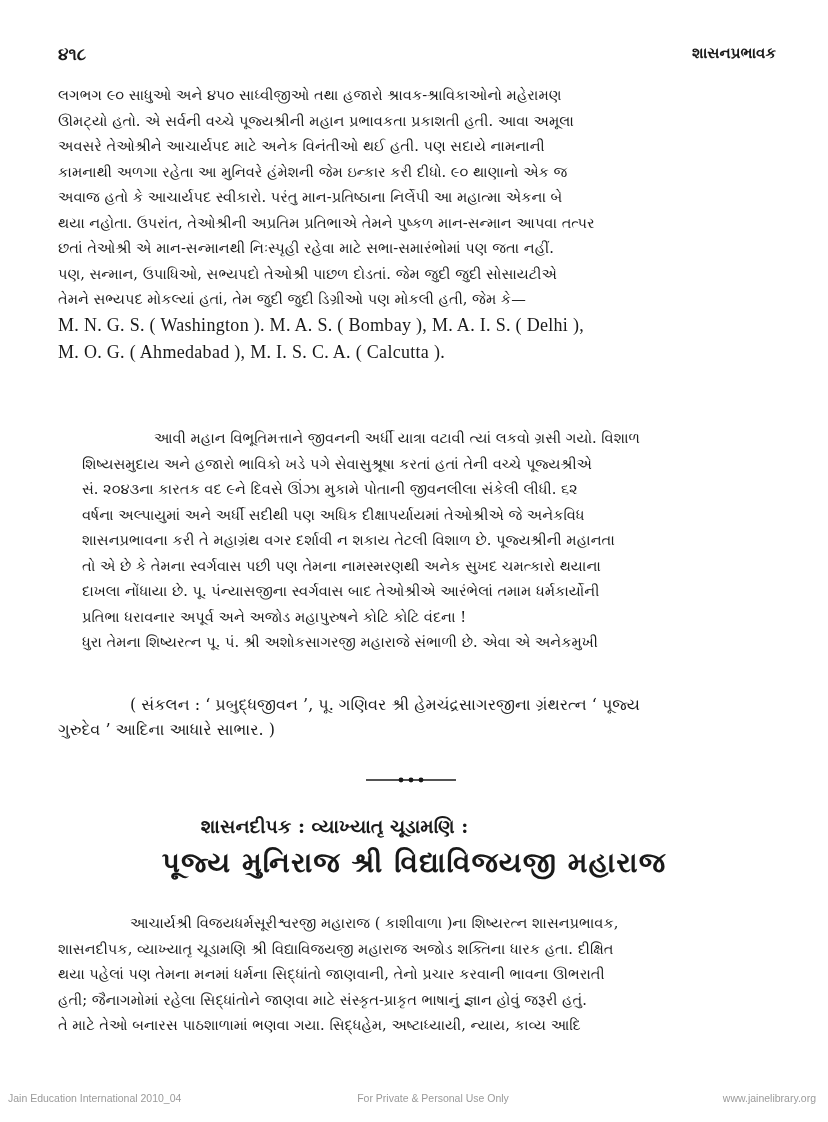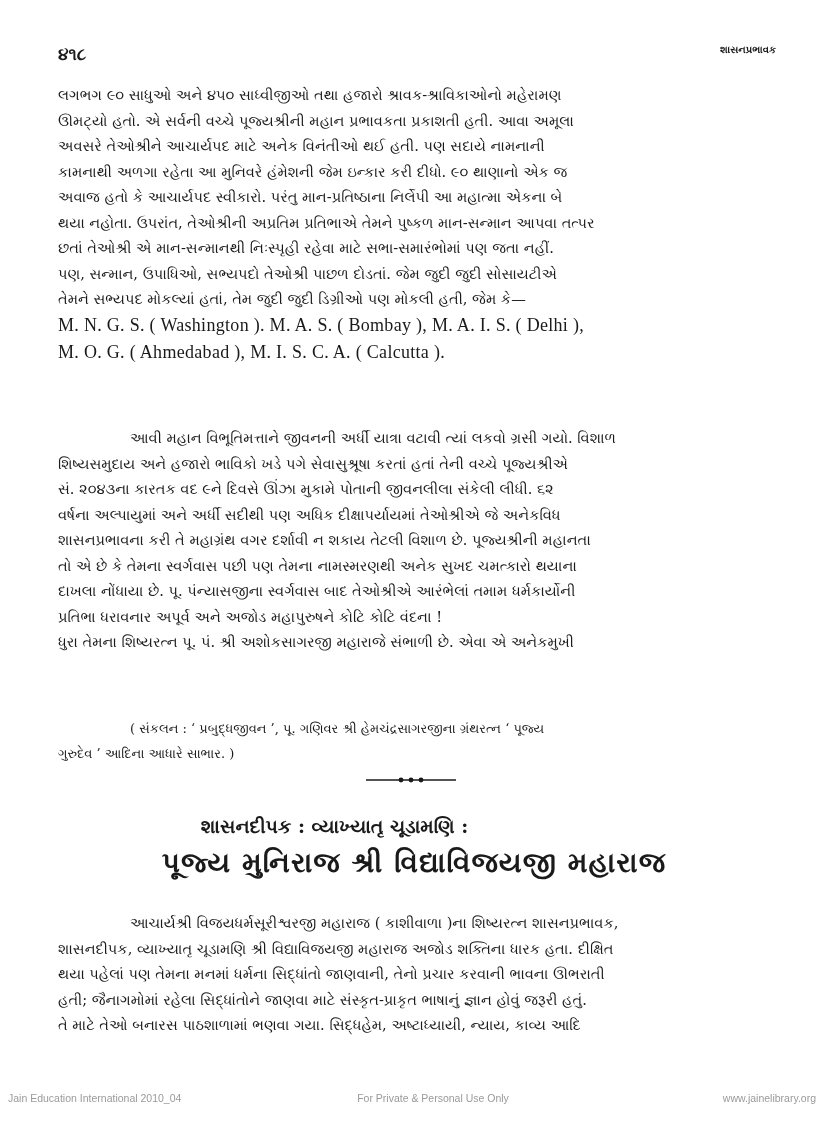--- a/index.html
+++ b/index.html
@@ -1,31 +1,31 @@
 <!DOCTYPE html>
 <html><head>
   <meta charset="utf-8">
   <style>
     html, body { margin: 0; padding: 0; background: #ffffff; }
     body {
       width: 828px; height: 1122px; position: relative; overflow: hidden;
       font-family: "DejaVu Serif", serif; color: #1a1a1a;
     }
     .page-num { position: absolute; left: 58px; top: 44px; font-size: 17px; font-weight: bold; }
-    .running-head { position: absolute; right: 52px; top: 44px; font-size: 10px; font-weight: bold; }
+    .running-head { position: absolute; right: 52px; top: 44px; font-size: 15px; font-weight: bold; }
     .body-text {
       position: absolute; left: 58px; width: 714px;
       font-size: 14.6px; line-height: 25.5px; text-align: justify;
     }
     .body-text p { margin: 0; }
     .indent { text-indent: 72px; }
     .latin { font-family: "Liberation Serif", serif; font-size: 18px; line-height: 27px; letter-spacing: 0.3px; }
     .block1 { top: 82px; }
-    .block2 { top: 425px; }
-    .credit { position: absolute; left: 58px; width: 714px; top: 716px; font-size: 13px; line-height: 25px; }
+    .block2 { top: 425px; margin-left: 24px; }
+    .credit { position: absolute; left: 58px; width: 714px; top: 692px; font-size: 16px; line-height: 25px; }
     .credit p { margin: 0; }
     .ornament { position: absolute; left: 366px; top: 775px; width: 90px; height: 10px; }
     .sub-heading { position: absolute; left: 0; width: 669px; top: 815px; text-align: center; font-size: 19px; font-weight: bold; }
     .main-heading { position: absolute; left: 0; width: 828px; top: 846px; text-align: center; font-size: 28px; font-weight: bold; letter-spacing: 1px; }
     .block3 { top: 910px; }
     .footer { position: absolute; top: 1092px; left: 0; width: 828px; font-family: "Liberation Sans", sans-serif; font-size: 10.5px; color: #9a9a9a; }
     .footer .f-left { position: absolute; left: 8px; }
     .footer .f-center { position: absolute; left: 0; width: 828px; text-align: center; padding-left: 19px; }
     .footer .f-right { position: absolute; right: 12px; }
   </style>

